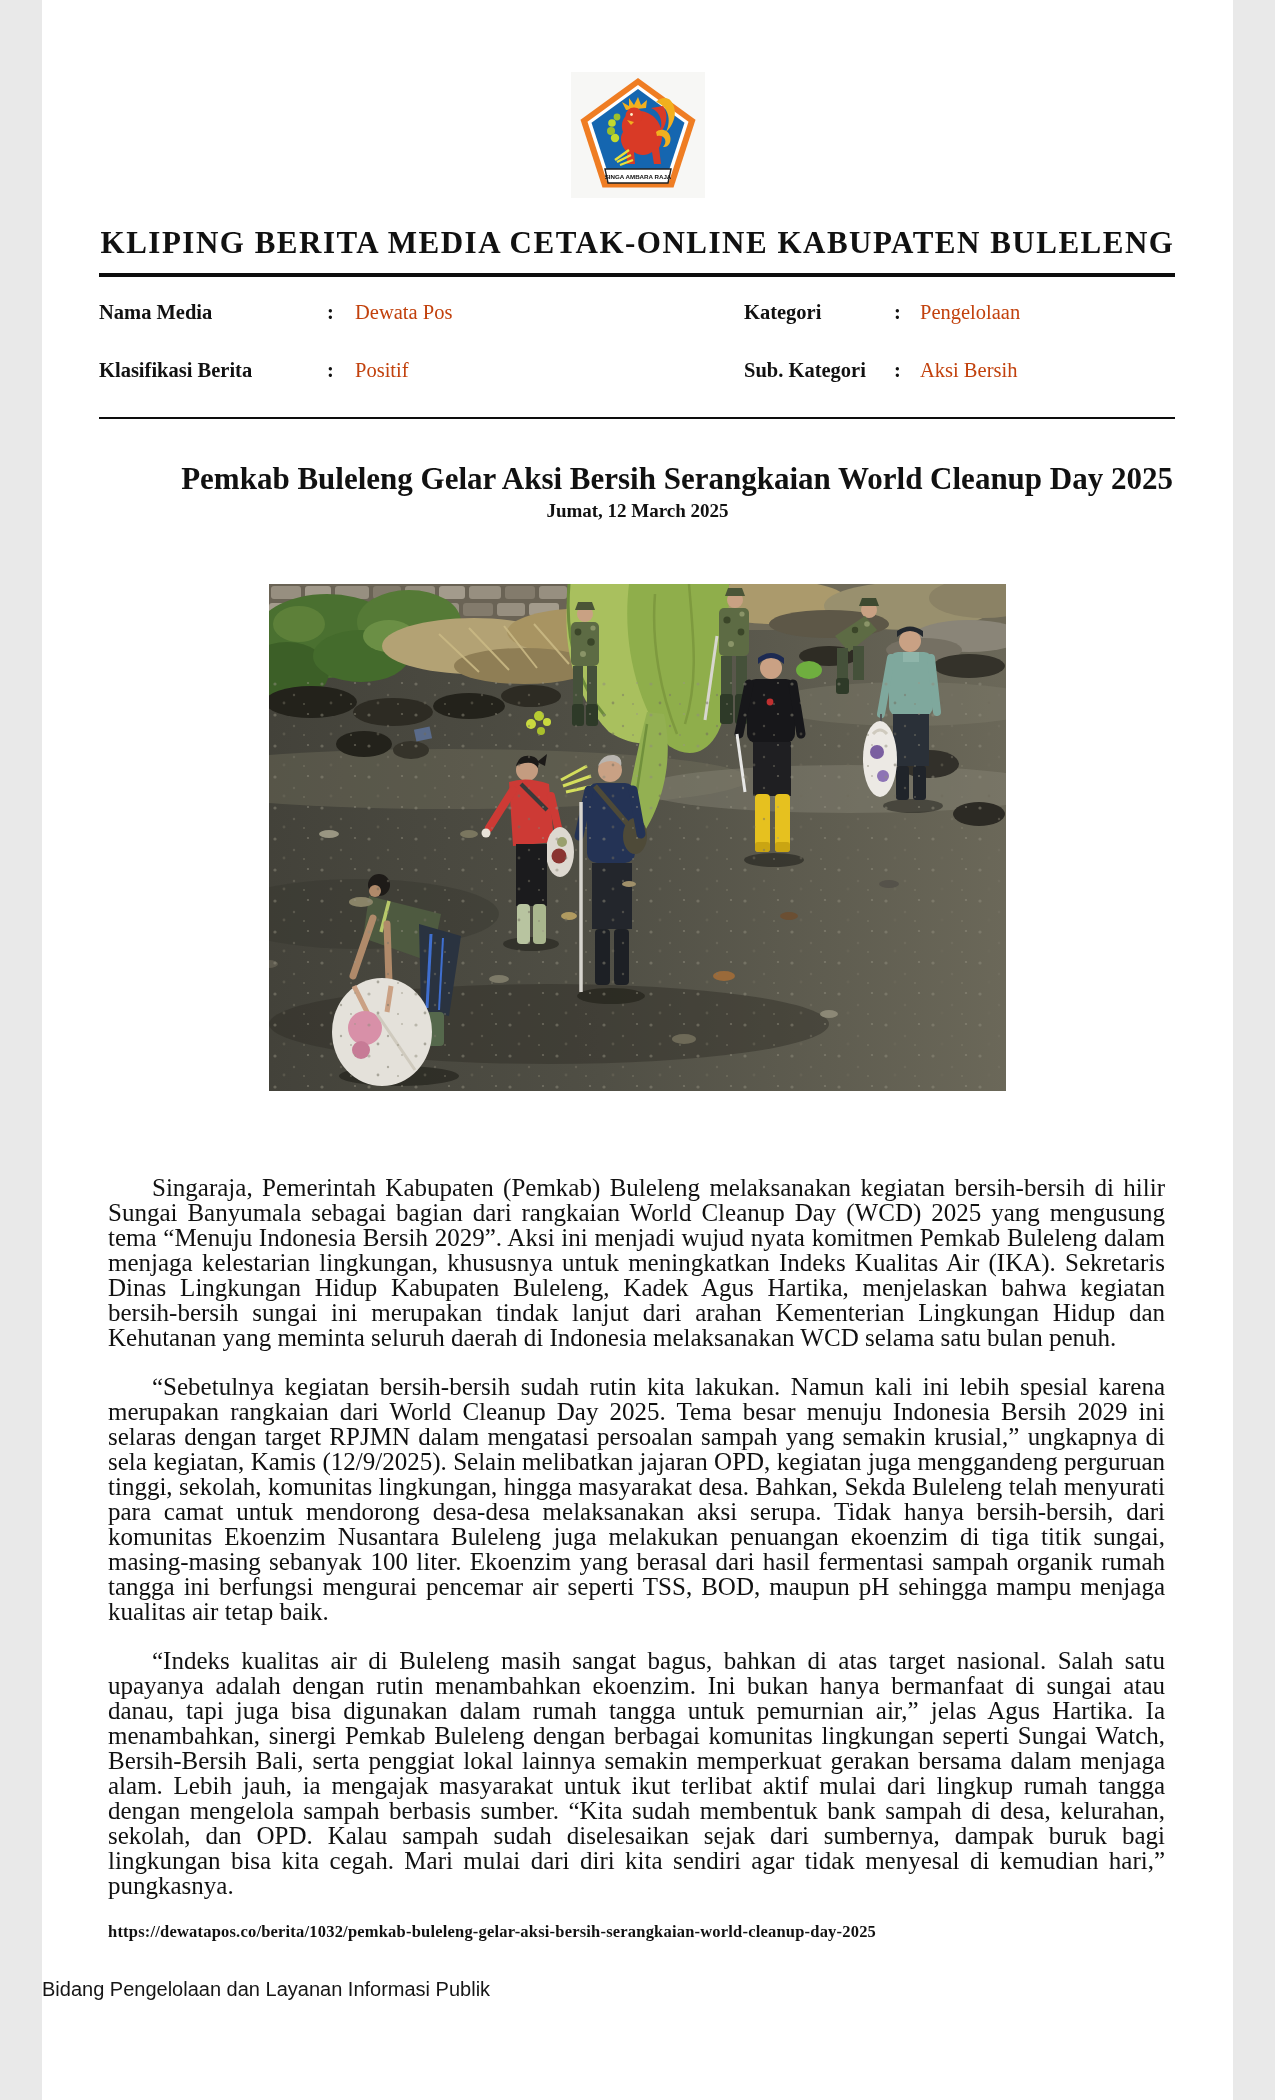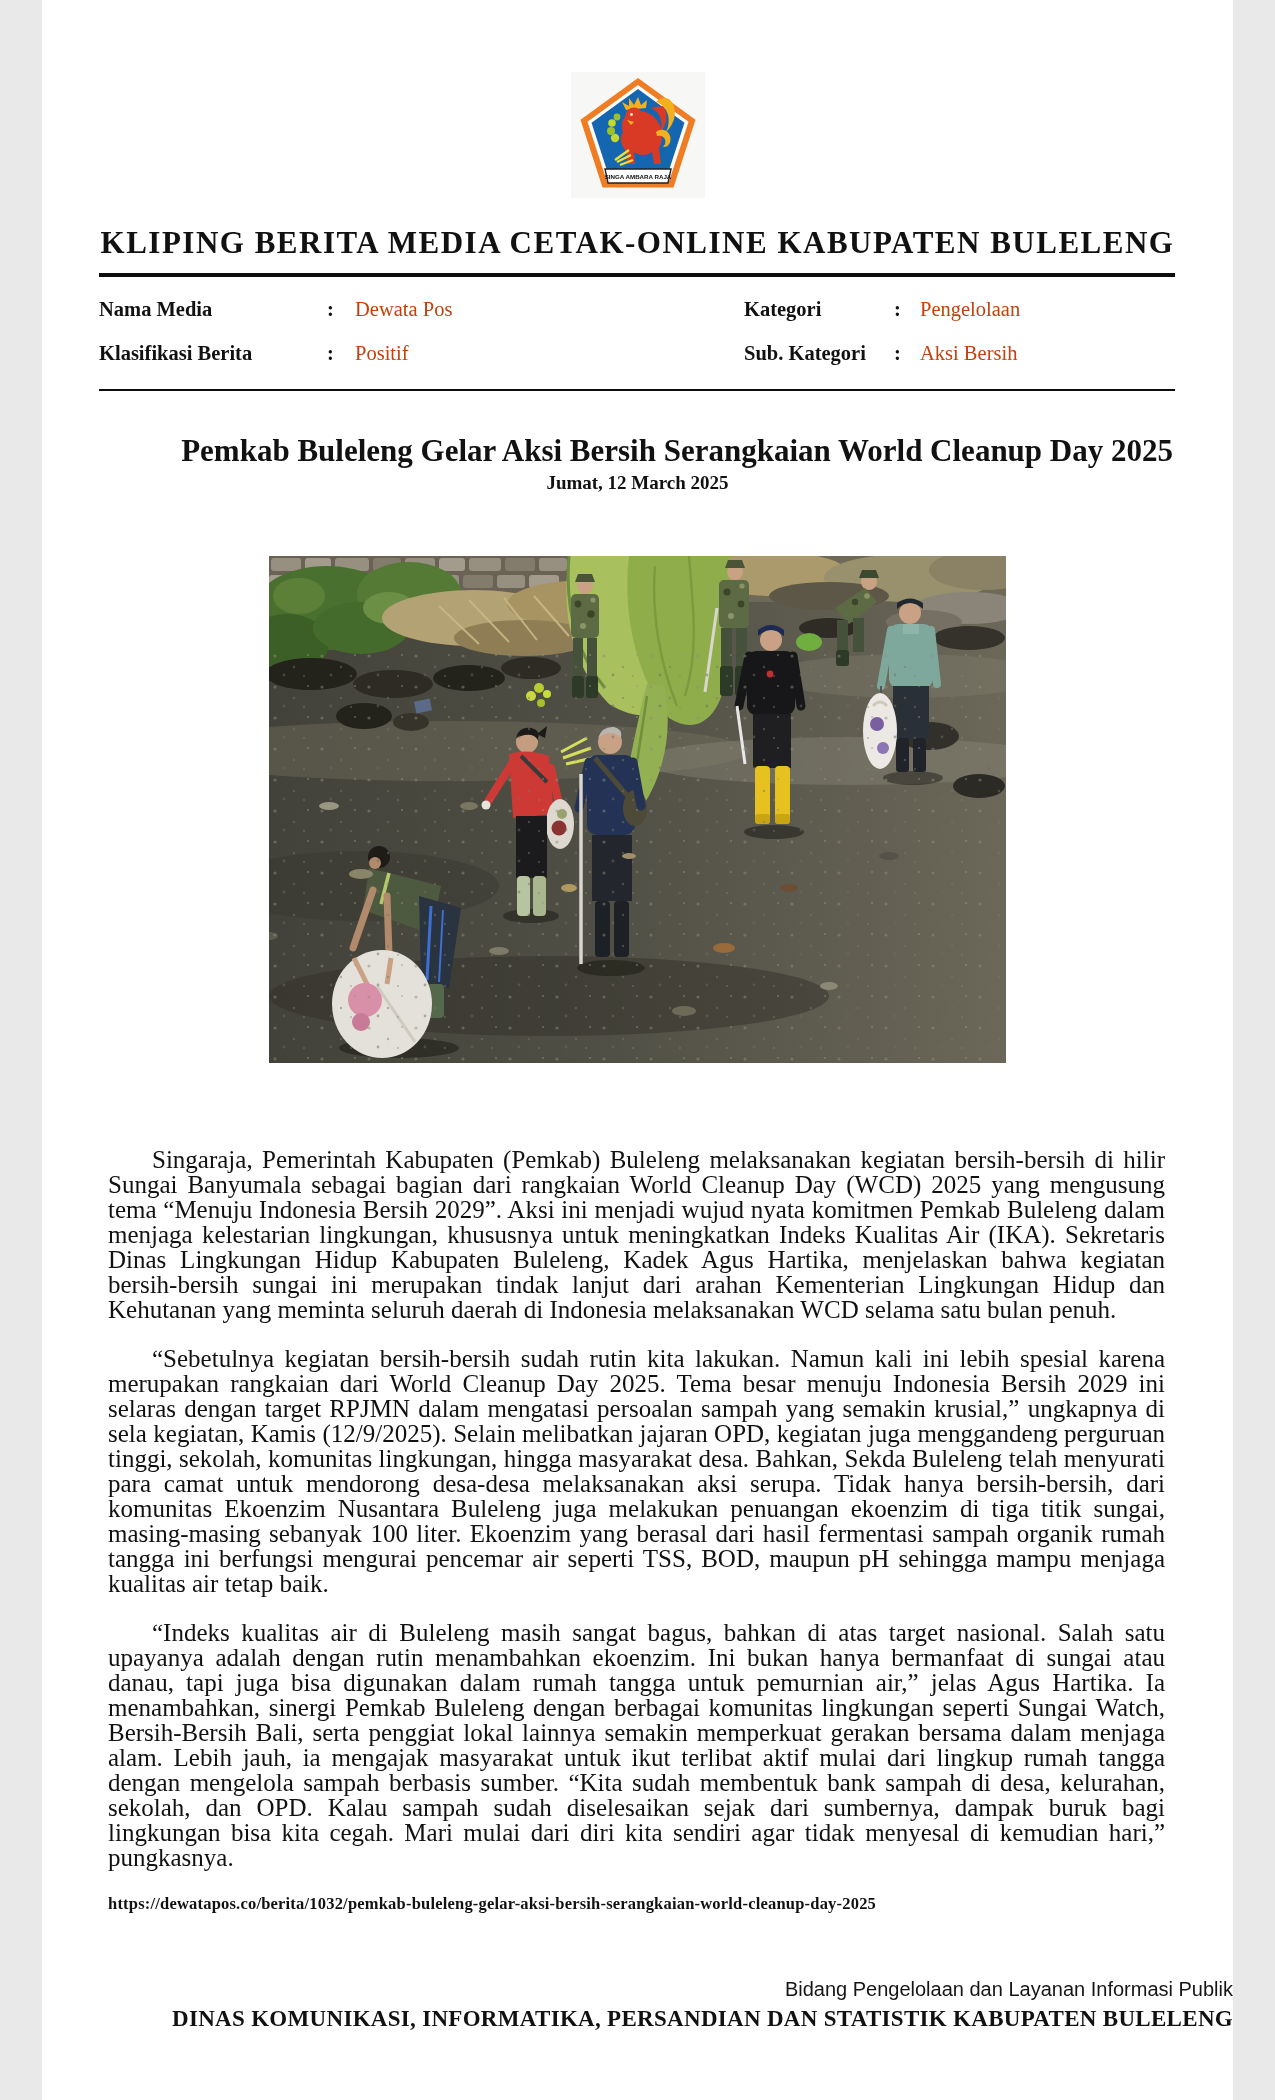--- a/index.html
+++ b/index.html
@@ -17,21 +17,21 @@
   }
   .rule{margin-left:57px;margin-right:58px;background:#0d0d0d;}
   .rule-thick{height:4px;margin-top:13px;}
   .rule-thin{height:2px;}
   
   .meta-grid{
     display:grid;grid-template-columns:590px 1fr;
     margin:0 58px 0 57px;padding:10px 0 14px;
     font-size:20.5px;
   }
-  .meta-cell{display:flex;align-items:center;height:44px;}
+  .meta-cell{display:flex;align-items:flex-start;height:44px;margin-top:14px;}
   .meta-cell.right{padding-left:55px;}
   .m-lbl{font-weight:bold;width:228px;flex:none;}
   .meta-cell.right .m-lbl{width:150px;}
   .m-colon{font-weight:bold;width:28px;flex:none;}
   .meta-cell.right .m-colon{width:26px;}
   .m-val{color:#c2410c;}
   
   .article-title{
     margin:42px 60px 0;text-align:right;
     font-size:31px;font-weight:bold;line-height:36px;
@@ -42,21 +42,21 @@
   .body-text{margin:84px 68px 0 66px;}
   .body-text p{
     margin:10px 0 24px 0;font-size:25px;line-height:25px;
     text-align:justify;text-indent:44px;
   }
   .source-url{
     margin:24px 68px 0 66px;font-size:16.5px;font-weight:bold;letter-spacing:.2px;
     word-break:break-all;
   }
   
-  .footer{position:absolute;left:0;right:0;top:1978px;text-align:right;}
+  .footer{position:absolute;left:0;right:0;top:1978px;text-align:left;}
   .footer-line1{
     font-family:"Liberation Sans","DejaVu Sans",sans-serif;
     font-size:20px;color:#151515;
   }
   .footer-line2{
     margin-top:5px;font-size:23px;font-weight:bold;letter-spacing:.3px;
   }
 </style>
 </head>
 <body>
@@ -395,16 +395,15 @@
   <div class="body-text">
     <p>Singaraja, Pemerintah Kabupaten (Pemkab) Buleleng melaksanakan kegiatan bersih-bersih di hilir Sungai Banyumala sebagai bagian dari rangkaian World Cleanup Day (WCD) 2025 yang mengusung tema “Menuju Indonesia Bersih 2029”. Aksi ini menjadi wujud nyata komitmen Pemkab Buleleng dalam menjaga kelestarian lingkungan, khususnya untuk meningkatkan Indeks Kualitas Air (IKA). Sekretaris Dinas Lingkungan Hidup Kabupaten Buleleng, Kadek Agus Hartika, menjelaskan bahwa kegiatan bersih-bersih sungai ini merupakan tindak lanjut dari arahan Kementerian Lingkungan Hidup dan Kehutanan yang meminta seluruh daerah di Indonesia melaksanakan WCD selama satu bulan penuh.</p>
     <p>“Sebetulnya kegiatan bersih-bersih sudah rutin kita lakukan. Namun kali ini lebih spesial karena merupakan rangkaian dari World Cleanup Day 2025. Tema besar menuju Indonesia Bersih 2029 ini selaras dengan target RPJMN dalam mengatasi persoalan sampah yang semakin krusial,” ungkapnya di sela kegiatan, Kamis (12/9/2025). Selain melibatkan jajaran OPD, kegiatan juga menggandeng perguruan tinggi, sekolah, komunitas lingkungan, hingga masyarakat desa. Bahkan, Sekda Buleleng telah menyurati para camat untuk mendorong desa-desa melaksanakan aksi serupa. Tidak hanya bersih-bersih, dari komunitas Ekoenzim Nusantara Buleleng juga melakukan penuangan ekoenzim di tiga titik sungai, masing-masing sebanyak 100 liter. Ekoenzim yang berasal dari hasil fermentasi sampah organik rumah tangga ini berfungsi mengurai pencemar air seperti TSS, BOD, maupun pH sehingga mampu menjaga kualitas air tetap baik.</p>
     <p>“Indeks kualitas air di Buleleng masih sangat bagus, bahkan di atas target nasional. Salah satu upayanya adalah dengan rutin menambahkan ekoenzim. Ini bukan hanya bermanfaat di sungai atau danau, tapi juga bisa digunakan dalam rumah tangga untuk pemurnian air,” jelas Agus Hartika. Ia menambahkan, sinergi Pemkab Buleleng dengan berbagai komunitas lingkungan seperti Sungai Watch, Bersih-Bersih Bali, serta penggiat lokal lainnya semakin memperkuat gerakan bersama dalam menjaga alam. Lebih jauh, ia mengajak masyarakat untuk ikut terlibat aktif mulai dari lingkup rumah tangga dengan mengelola sampah berbasis sumber. “Kita sudah membentuk bank sampah di desa, kelurahan, sekolah, dan OPD. Kalau sampah sudah diselesaikan sejak dari sumbernya, dampak buruk bagi lingkungan bisa kita cegah. Mari mulai dari diri kita sendiri agar tidak menyesal di kemudian hari,” pungkasnya.</p>
   </div>
 
   <div class="source-url">https://dewatapos.co/berita/1032/pemkab-buleleng-gelar-aksi-bersih-serangkaian-world-cleanup-day-2025</div>
 
   <div class="footer">
     <div class="footer-line1">Bidang Pengelolaan dan Layanan Informasi Publik</div>
-    <div class="footer-line2">DINAS KOMUNIKASI, INFORMATIKA, PERSANDIAN DAN STATISTIK KABUPATEN BULELENG</div>
   </div>
 
 </div>
 
 </body></html>

